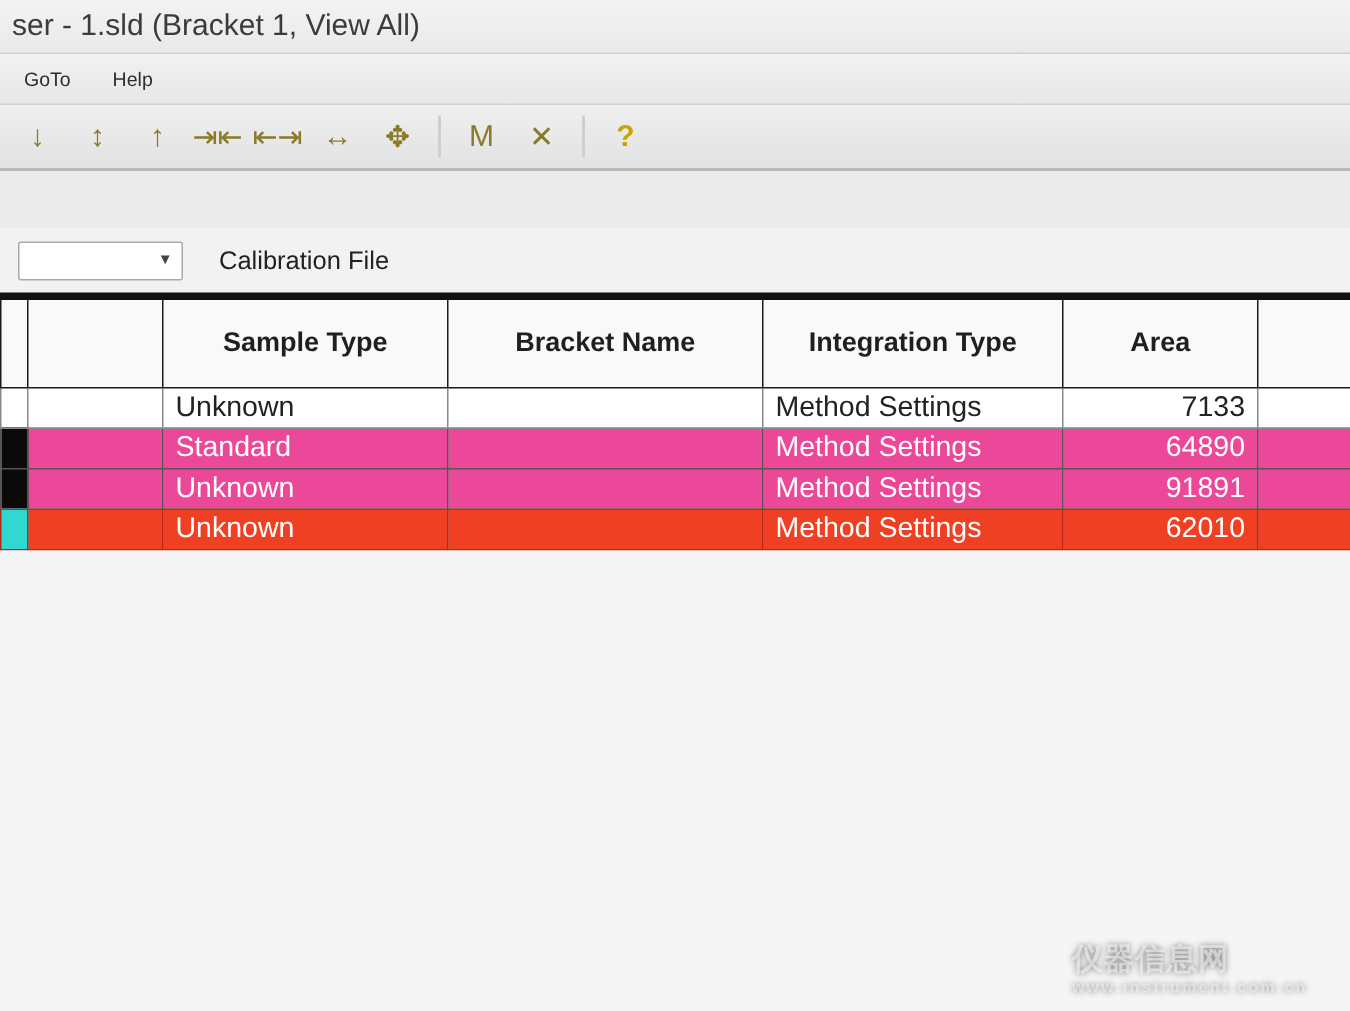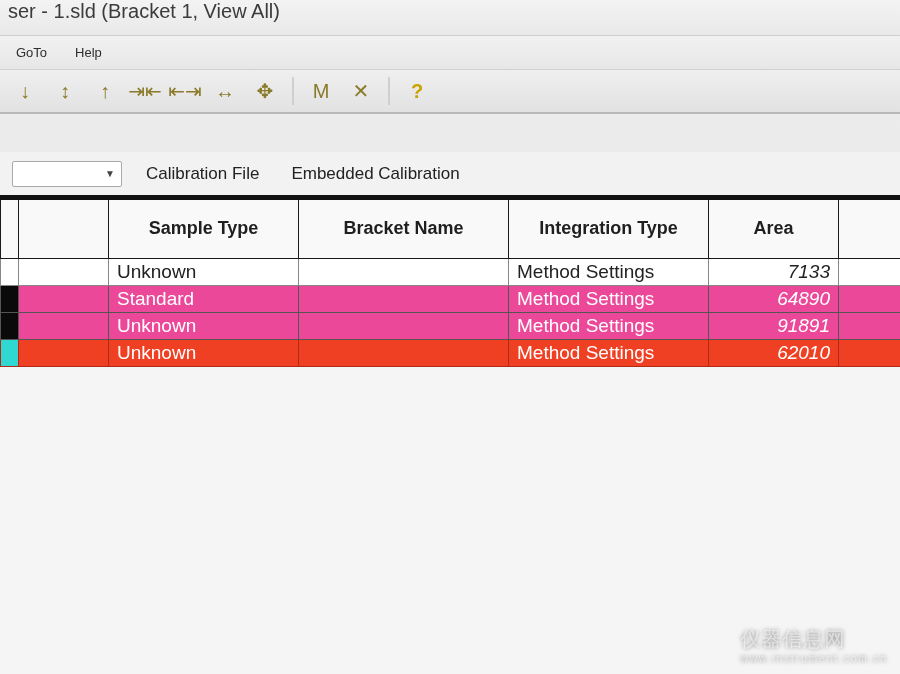--- a/index.html
+++ b/index.html
@@ -13,21 +13,21 @@
   }
   .window {
     width: 900px; height: 674px;
     background: linear-gradient(#ededed, #e3e3e3);
     display: flex; flex-direction: column;
   }
   .titlebar {
     height: 36px;
     background: linear-gradient(#f3f3f3, #e9e9e9);
     border-bottom: 1px solid #cfcfcf;
-    display: flex; 
+    display: flex; align-items: center;
     padding: 0 8px;
     font-size: 20px;
     color: #3b3b3b;
   }
   .menubar {
     height: 34px;
     background: linear-gradient(#f1f1f1, #e7e7e7);
     border-bottom: 1px solid #d0d0d0;
     display: flex; align-items: center;
     gap: 28px;
@@ -97,41 +97,41 @@
     padding: 2px 8px;
     font-size: 19px;
   }
   .col-lead { width: 18px; }
   .col-first { width: 90px; }
   .col-type { width: 190px; }
   .col-name { width: 210px; }
   .col-int { width: 200px; }
   .col-area { width: 130px; }
   .col-tail { width: 62px; }
-  .area-cell { text-align: right; font-style: italic; }
+  .area-cell { text-align: right; }
   tr.row-white { background: #ffffff; color: #222; }
   tr.row-black { background: #ec4899; color: #ffffff; }
   tr.row-black td { border-color: #555; }
   tr.row-black .area-cell { color: #fff; }
   tr.row-red { background: #ef4023; color: #ffffff; }
   tr.row-red td { border-color: #b02a16; }
   tr.row-red .lead { background: #2fd8d0; }
   tr.row-black .lead { background: #0a0a0a; }
   tr.row-white .lead { background: #ffffff; }
   td.lead { padding: 0; }
   .blankzone {
     height: 100%;
     background: #f5f5f5;
   }
   .watermark {
     position: absolute;
-    right: 12px; bottom: 10px;
+    right: 28px; bottom: 10px;
     color: rgba(255,255,255,0.5);
     text-shadow: 0 0 4px rgba(0,0,0,0.5);
-    font-size: 20px; font-weight: normal;
+    font-size: 20px; font-weight: bold;
     letter-spacing: 1px;
     pointer-events: none;
     margin-left: 36px;
   }
   .watermark small { display:block; font-size:10px; letter-spacing:2px; color:rgba(255,255,255,0.4);}
 </style>
 </head>
 <body>
 
 <div class="window">
@@ -156,21 +156,20 @@
     <span class="sep"></span>
     <span class="tbtn">M</span>
     <span class="tbtn">✕</span>
     <span class="sep"></span>
     <span class="tbtn help">?</span>
   </div>
 
   <div class="calibrow">
     <div class="combo"></div>
     <span>Calibration File</span>
-    <span style="margin-left:8px;">Embedded Calibration</span>
   </div>
 
   <div class="tablewrap">
     <table class="data">
       <colgroup>
         <col class="col-lead">
           <col class="col-first">
           <col class="col-type">
         <col class="col-name">
           <col class="col-int">

